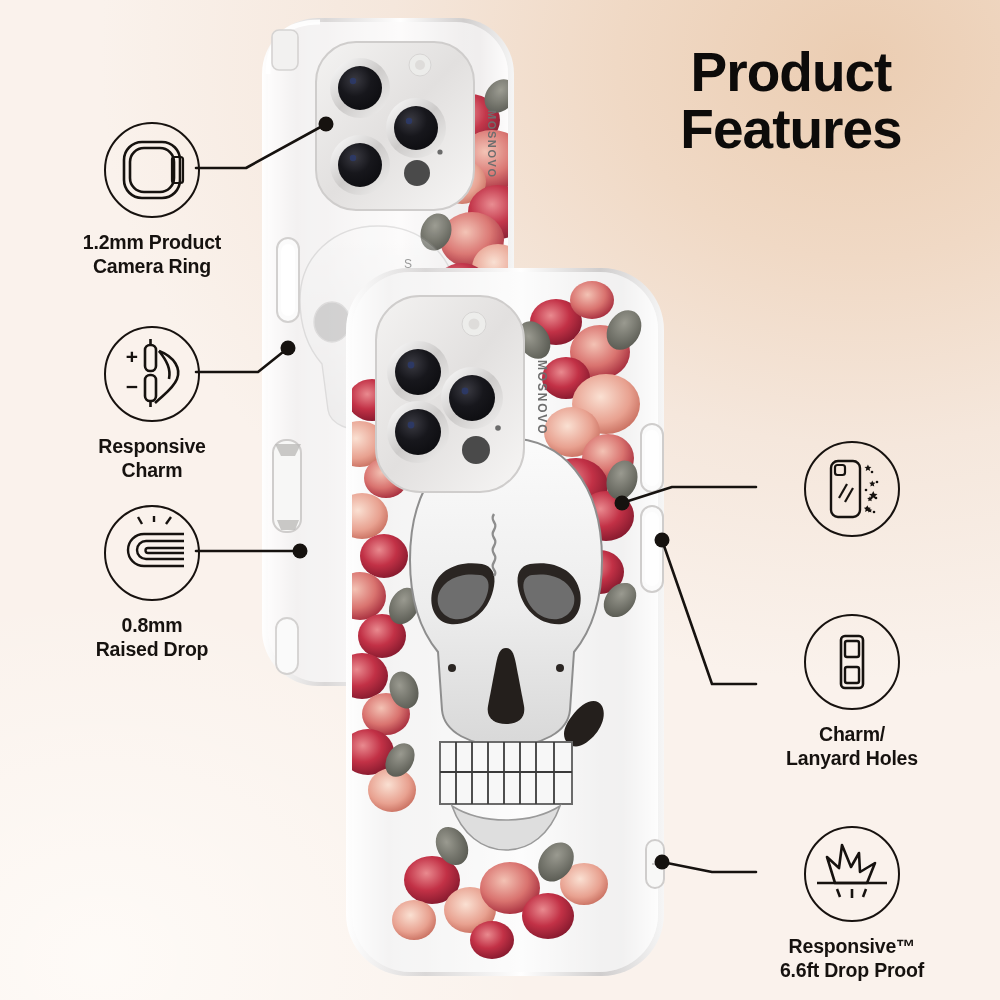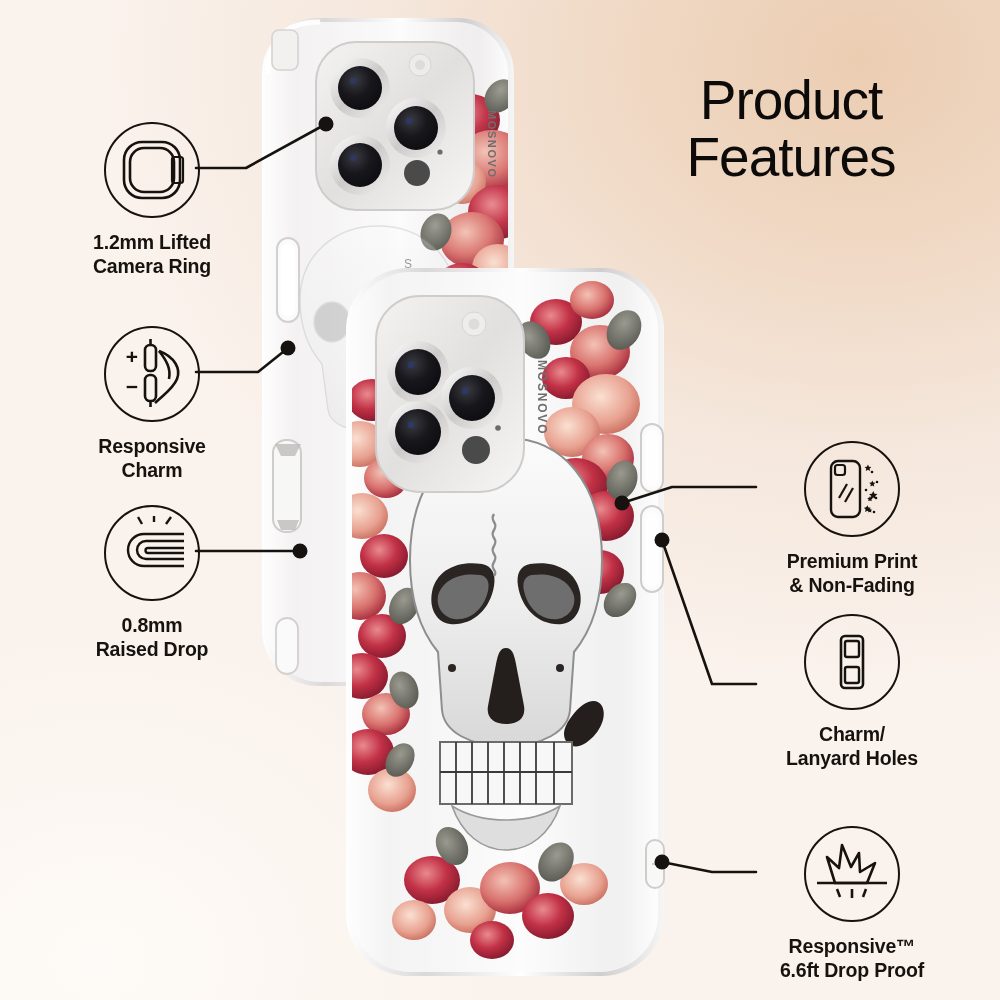--- a/index.html
+++ b/index.html
@@ -36,22 +36,22 @@
     color:#16120f;letter-spacing:-.2px;white-space:pre-line;
   }
 
   
   #wires{position:absolute;inset:0;width:1000px;height:1000px;pointer-events:none;}
 
   
   .phone{position:absolute;}
 
   .title{
-    position:absolute;right:44px;top:72px;width:330px;
-    text-align:center;font-size:55px;line-height:1.04;font-weight:400;
+    position:absolute;right:44px;top:44px;width:330px;
+    text-align:center;font-size:55px;line-height:1.04;font-weight:700;
     color:#0d0b0a;letter-spacing:-1px;white-space:pre-line;
   }
 </style>
 </head>
 <body>
 
 <div id="stage">
 
   <div class="bg"></div>
   <div class="bg2"></div>
@@ -315,21 +315,21 @@
 Features</div>
 
   <div class="feat" style="left:52px;top:122px;">
     <div class="ic">
       <svg width="74" height="74" viewBox="0 0 74 74">
         <rect x="9" y="9" width="56" height="56" rx="18" fill="none" stroke="#16120f" stroke-width="2.6"></rect>
         <rect x="15" y="15" width="44" height="44" rx="14" fill="none" stroke="#16120f" stroke-width="2.6"></rect>
         <rect x="57" y="24" width="11" height="26" rx="2.5" fill="none" stroke="#16120f" stroke-width="2.2"></rect>
       </svg>
     </div>
-    <div class="cap">1.2mm Lifted
+    <div class="cap">1.2mm Product
 Camera Ring</div>
   </div>
 
   <div class="feat" style="left:52px;top:326px;">
     <div class="ic">
       <svg width="74" height="74" viewBox="0 0 74 74">
         <rect x="30" y="8" width="11" height="26" rx="5" fill="none" stroke="#16120f" stroke-width="2.6"></rect>
         <rect x="30" y="38" width="11" height="26" rx="5" fill="none" stroke="#16120f" stroke-width="2.6"></rect>
         <line x1="35.5" y1="2" x2="35.5" y2="8" stroke="#16120f" stroke-width="2.6"></line>
         <line x1="35.5" y1="64" x2="35.5" y2="70" stroke="#16120f" stroke-width="2.6"></line>
@@ -375,22 +375,20 @@
           <path d="M54 14 l1.7 3.6 l3.9 .5 l-2.9 2.7 l.8 3.9 l-3.5-1.9 l-3.5 1.9 l.8-3.9 l-2.9-2.7 l3.9-.5 z" transform="scale(.45) translate(70 110)"></path>
           <circle cx="58" cy="20" r="1.3"></circle>
             <circle cx="63" cy="30" r="1.3"></circle>
           <circle cx="52" cy="38" r="1.3"></circle>
             <circle cx="62" cy="46" r="1.3"></circle>
           <circle cx="53" cy="56" r="1.3"></circle>
             <circle cx="60" cy="60" r="1.3"></circle>
         </g>
       </svg>
     </div>
-    <div class="cap">Premium Print
-&amp; Non-Fading</div>
   </div>
 
   <div class="feat" style="left:752px;top:614px;">
     <div class="ic">
       <svg width="74" height="74" viewBox="0 0 74 74">
         <rect x="26" y="11" width="22" height="52" rx="4" fill="none" stroke="#16120f" stroke-width="2.6"></rect>
         <rect x="30" y="16" width="14" height="16" rx="2" fill="none" stroke="#16120f" stroke-width="2.4"></rect>
         <rect x="30" y="42" width="14" height="16" rx="2" fill="none" stroke="#16120f" stroke-width="2.4"></rect>
       </svg>
     </div>

